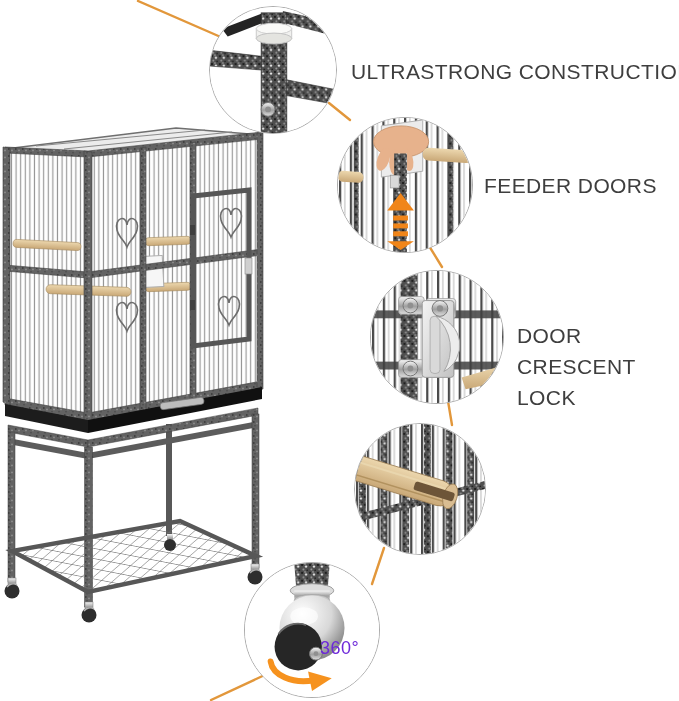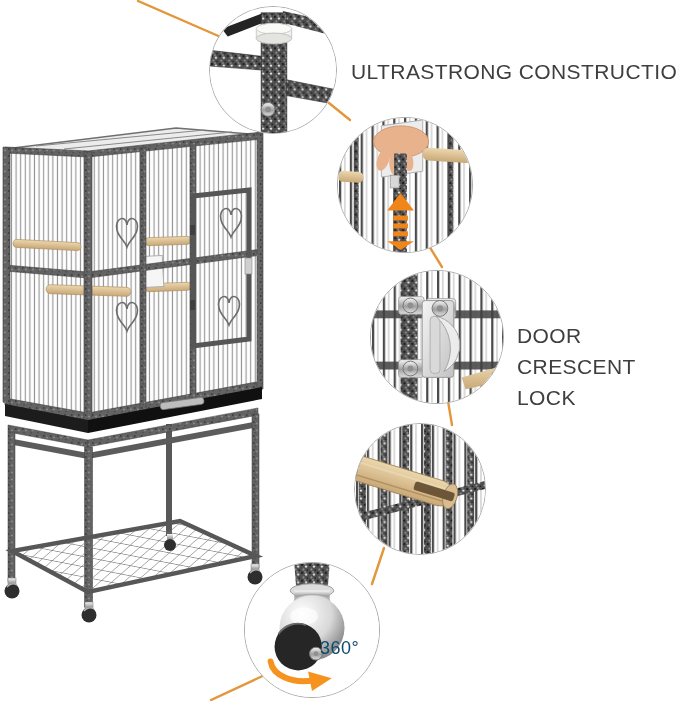--- a/index.html
+++ b/index.html
@@ -13,21 +13,21 @@
     position:absolute;border-radius:50%;background:#fff;border:1.4px solid #ababab;
     overflow:hidden;box-sizing:border-box;
   }
   .callout svg{width:100%;height:100%;}
   .feature-label{
     position:absolute;color:#3e3e3e;font-size:21px;letter-spacing:.4px;
     line-height:31px;white-space:nowrap;
   }
   .feature-label.wrap{white-space:normal;width:175px;}
   .badge-360{
-    position:absolute;left:320px;top:638px;color:#0c4a6e;font-size:18px;
+    position:absolute;left:320px;top:638px;color:#6d28d9;font-size:18px;
     letter-spacing:.5px;
   }
 </style>
 </head>
 <body>
 
 <div class="stage">
 
   <svg id="scene" width="679" height="701" viewBox="0 0 679 701">
     <defs>
@@ -278,15 +278,16 @@
       <circle cx="72" cy="92" r="2.4" fill="#8f8f8f"></circle>
       <g>
         <path d="M26,100 c2,14 22,23 44,19" stroke="#f6921e" stroke-width="6" fill="none" stroke-linecap="round"></path>
         <polygon points="64,110 88,117 68,130" fill="#f6921e"></polygon>
       </g>
     </svg>
   </div>
   <span class="badge-360">360°</span>
 
   <div class="feature-label" style="left:351px;top:56px;">ULTRASTRONG CONSTRUCTION</div>
+  <div class="feature-label" style="left:484px;top:170px;">FEEDER DOORS</div>
   <div class="feature-label wrap" style="left:517px;top:320px;">DOOR CRESCENT LOCK</div>
 
 </div>
 
 </body></html>

